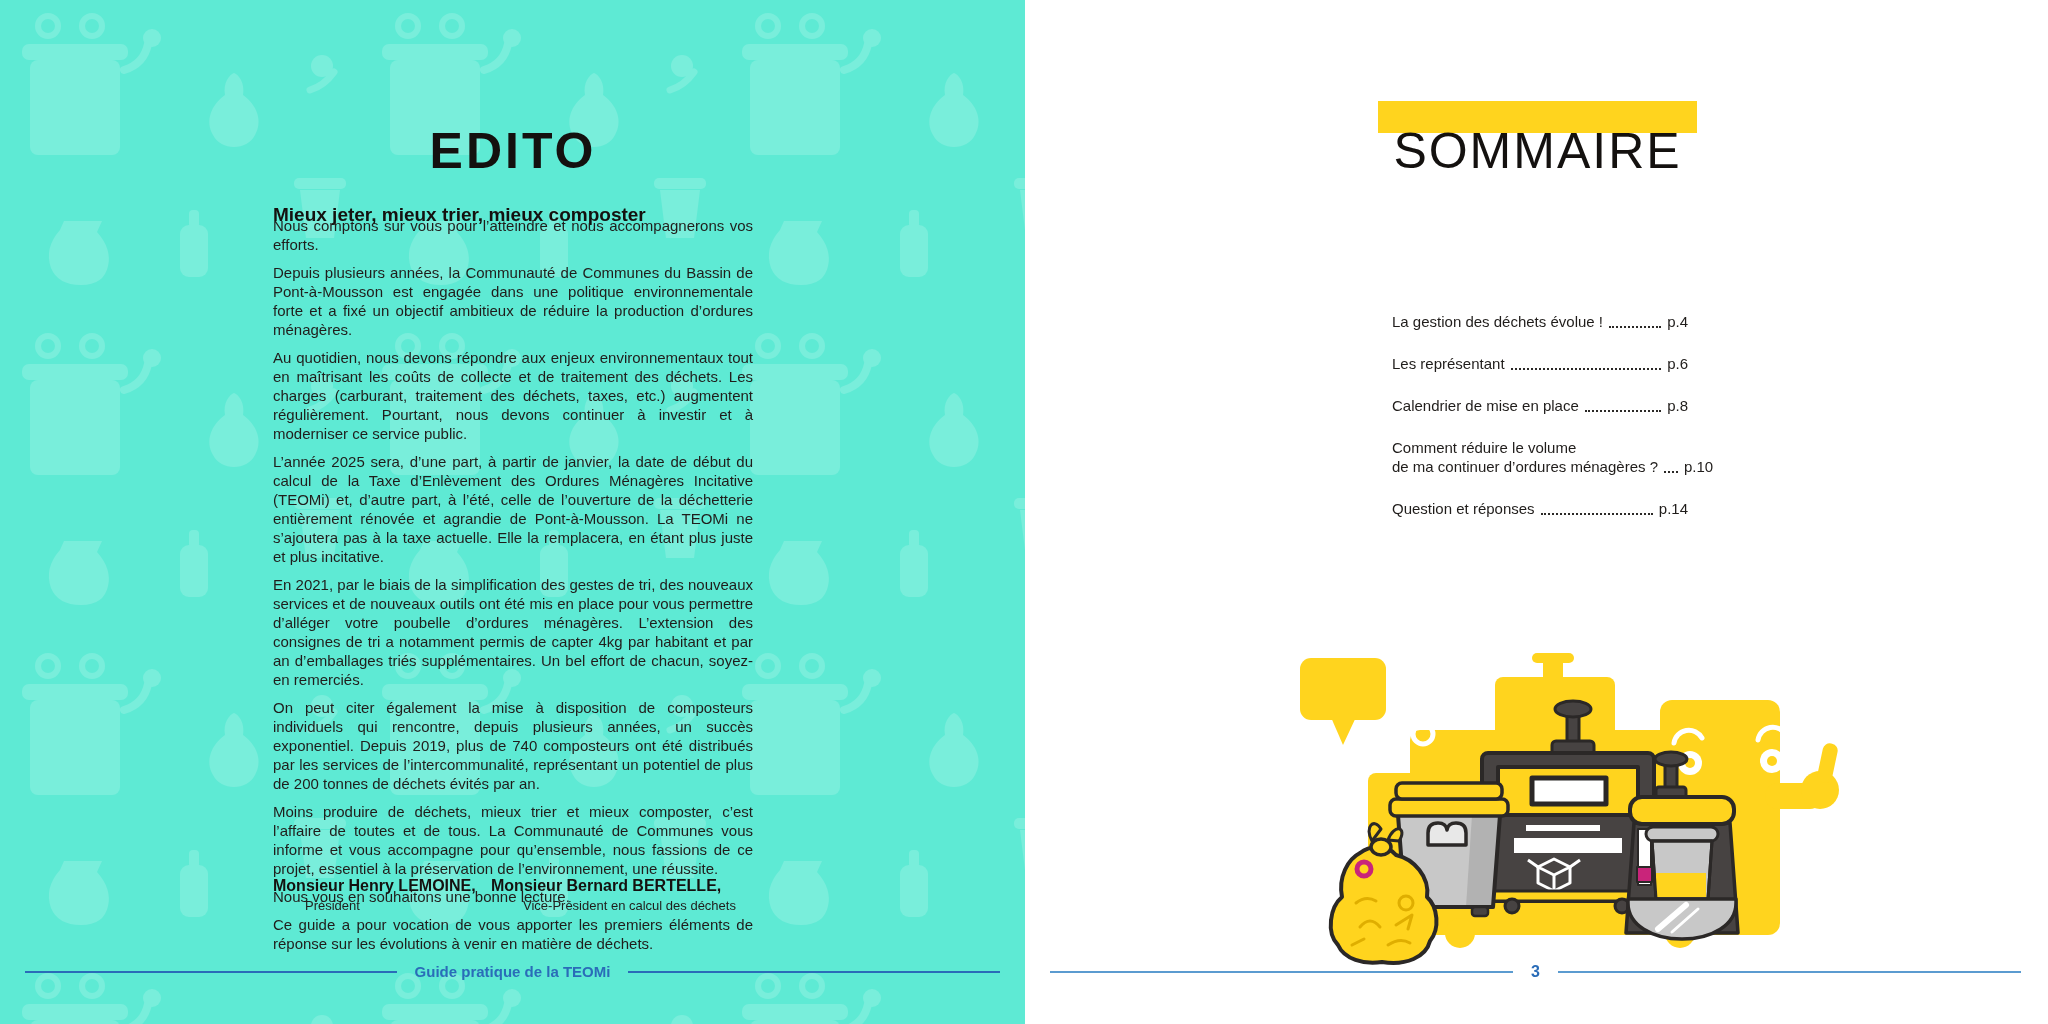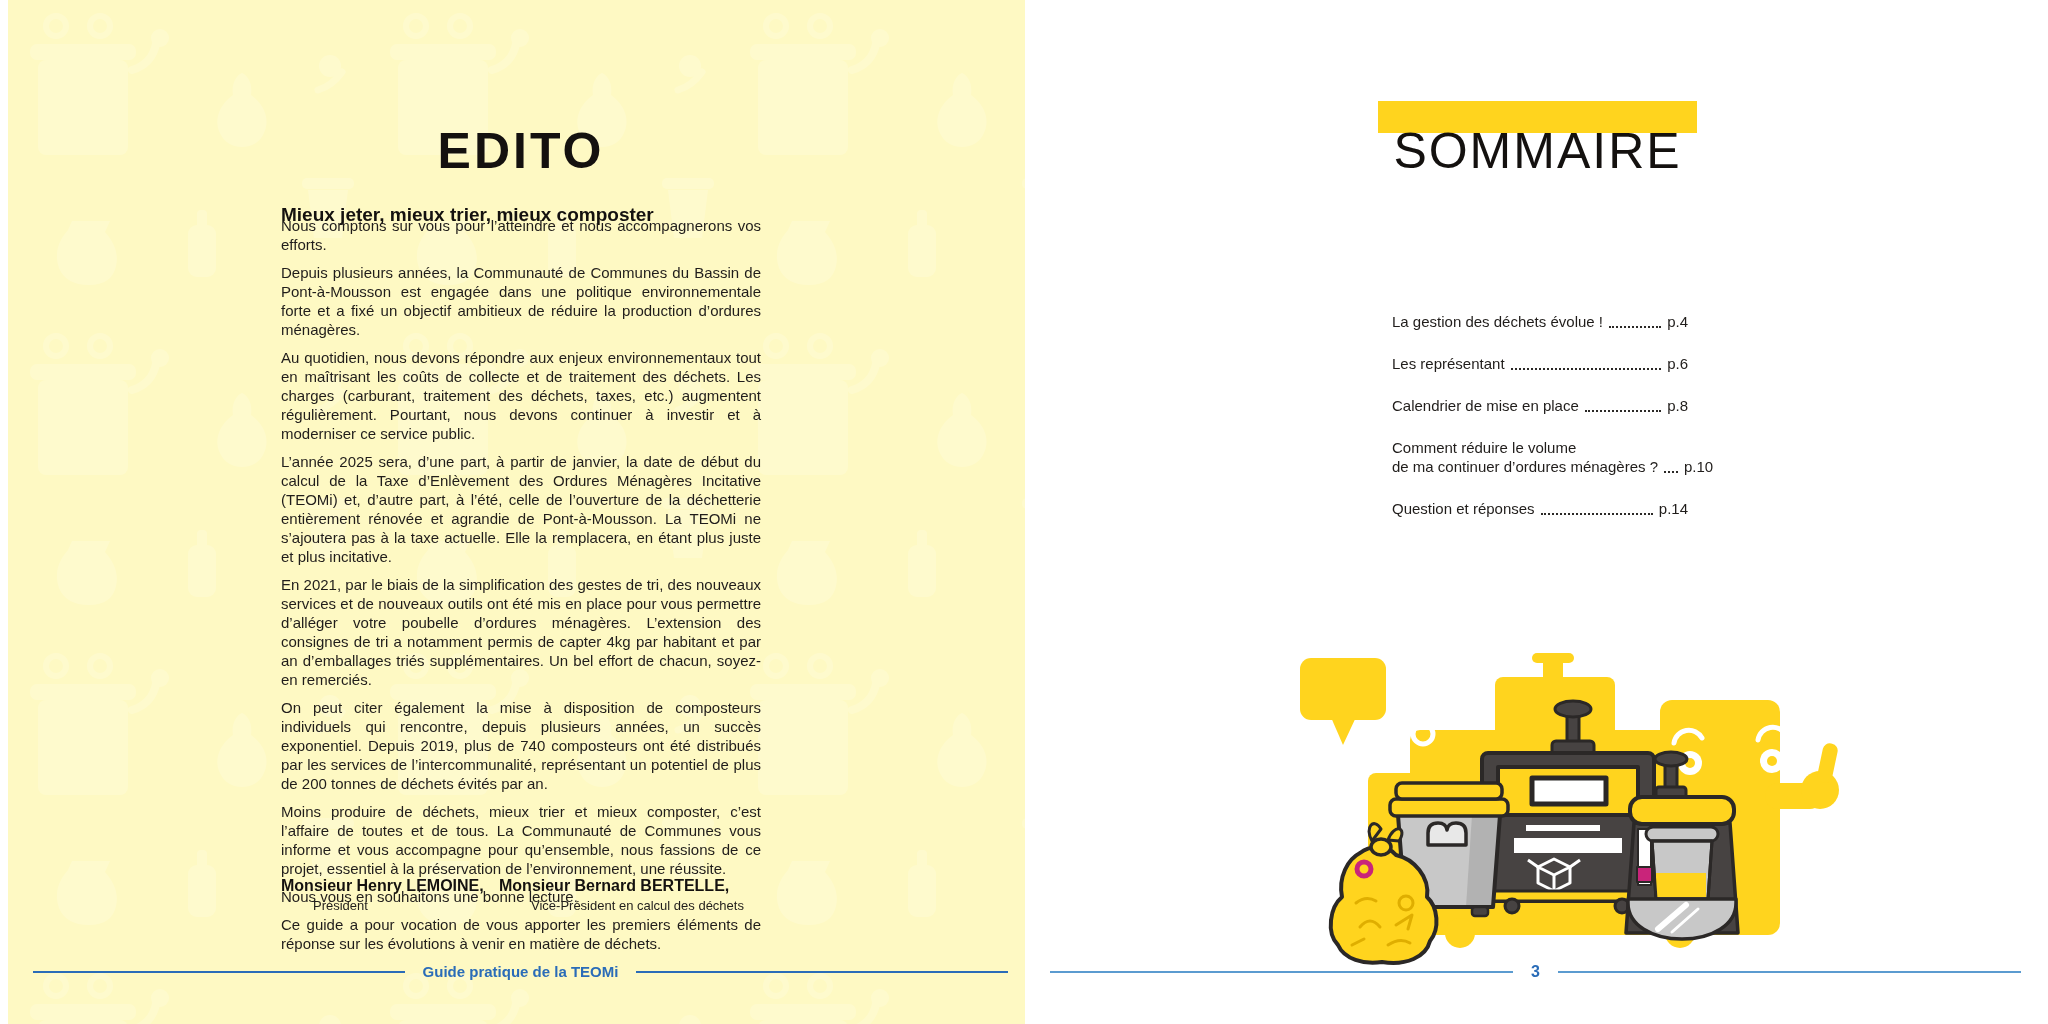--- a/index.html
+++ b/index.html
@@ -3,21 +3,21 @@
 <meta charset="utf-8">
 <style>
   html,body{margin:0;padding:0;}
   body{
     width:2048px;height:1024px;position:relative;overflow:hidden;
     background:#ffffff;
     font-family:"Liberation Sans",sans-serif;
     color:#1c1a19;
   }
   .page{position:absolute;top:0;height:1024px;}
-  .page-left{left:8px;width:1127px;background:#fef9c3;}
+  .page-left{left:0;width:1127px;background:#5eead4;}
   .page-right{left:1025px;width:1023px;background:#ffffff;}
   .bg-pattern{position:absolute;left:0;top:0;width:1025px;height:1024px;display:block;}
 
   
   .edito-title{
     position:absolute;left:273px;top:88px;width:480px;
     text-align:center;font-size:50px;font-weight:bold;letter-spacing:3px;
     color:#14110f;
   }
   .lead-heading{

